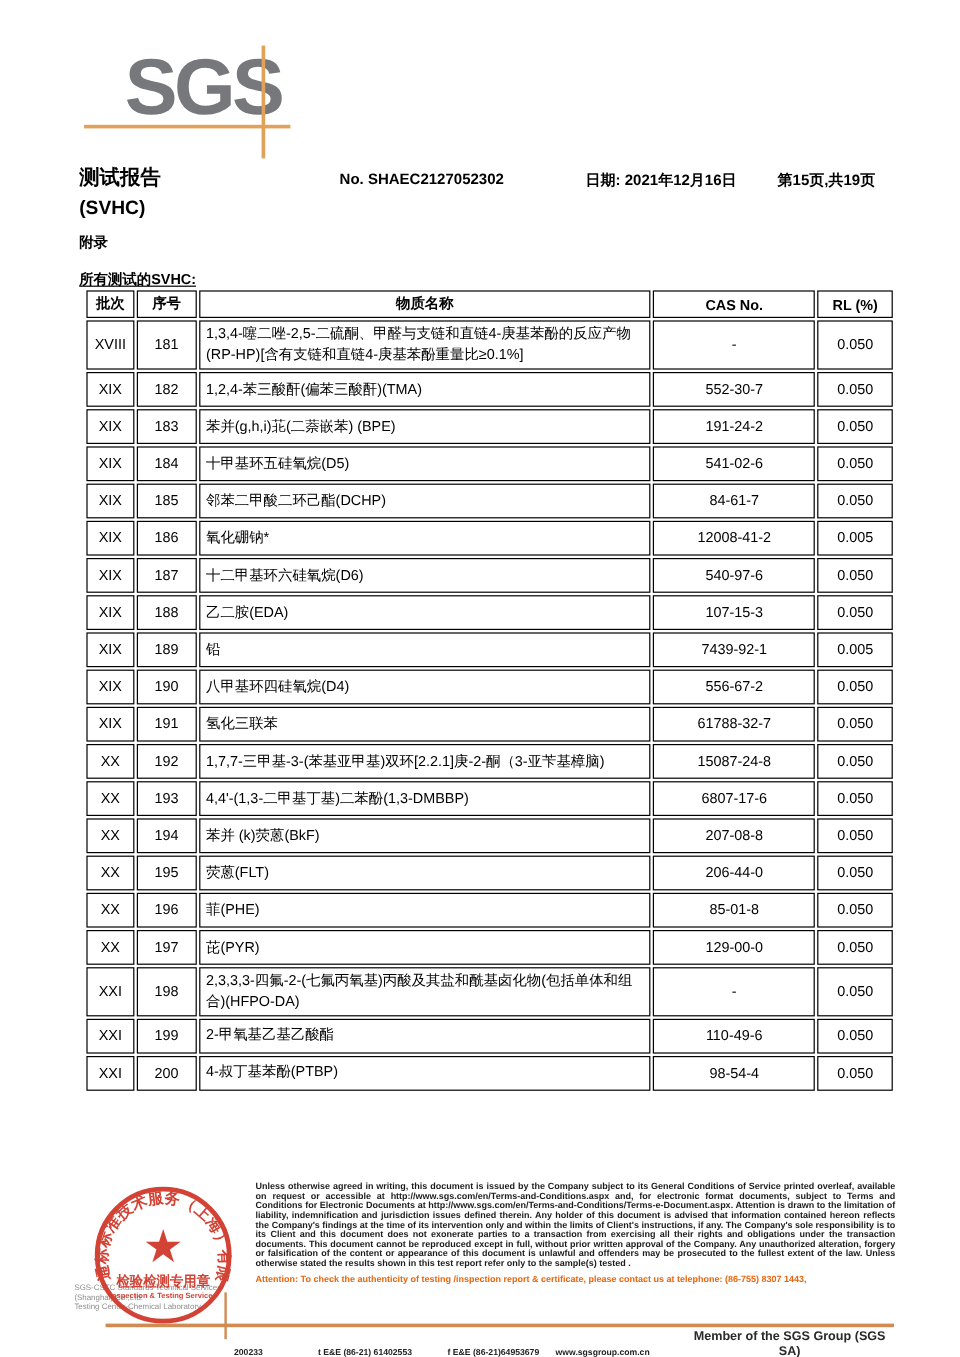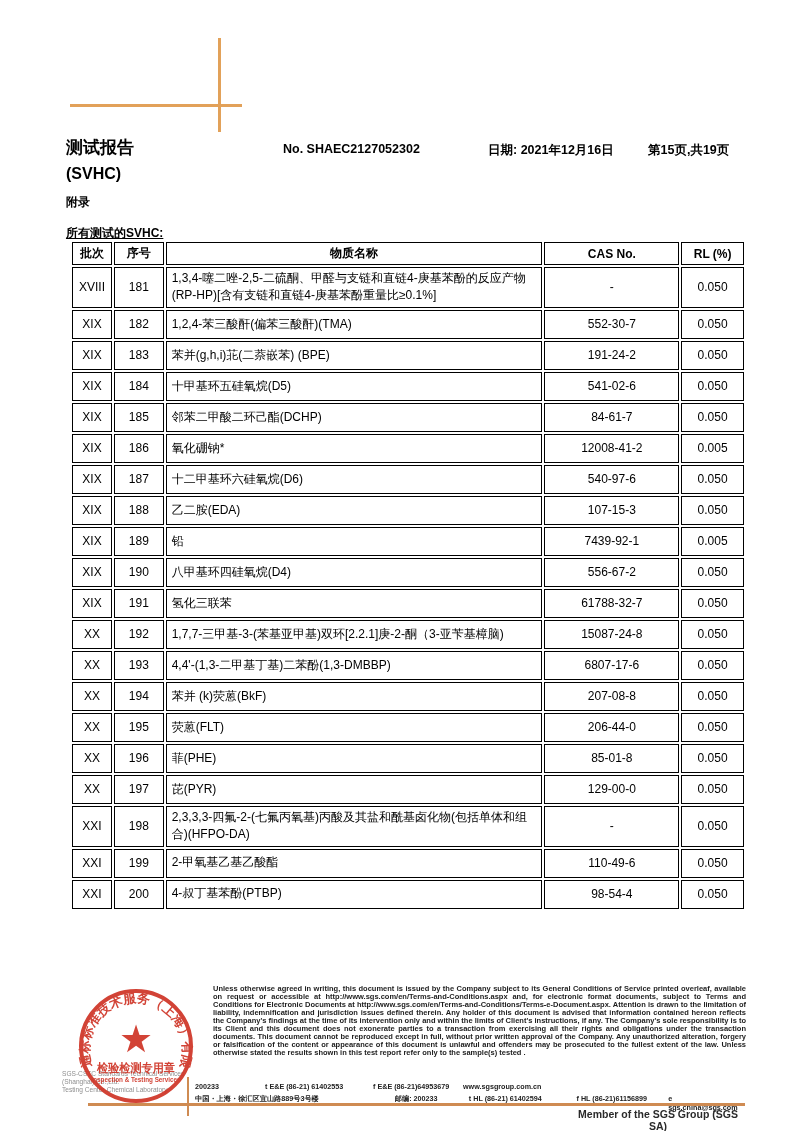--- a/index.html
+++ b/index.html
@@ -53,32 +53,33 @@
     left:62px; top:1070px; width:150px;
     font-size:6.6px; line-height:1.25; color:#8f8f8f;
   }
   .stamp-svg { left:76px; top:986px; width:120px; height:120px; opacity:.93; }
   .addr-vline { left:187px; top:1077px; width:2px; height:39px; background:#cf8b52; }
   .addr-row { left:195px; width:545px; display:flex; align-items:baseline;
     font-size:7.2px; color:#222; font-weight:bold; }
   .addr-row-1 { top:1082px; }
   .addr-row-2 { top:1094px;gap:12px; }
   .addr-col-a { width:212px; }
-  .addr-col-b { width:70px; }
+  .addr-col-b { width:70px;margin-top:40px; }
   .addr-col-c { width:108px; }
   .addr-col-d { width:90px; }
   .addr-col-e { width:81px; }
   .footer-hline { left:88px; top:1103px; width:657px; height:2.5px; background:#cf8b52; }
   .member-note { left:570px; top:1108px; width:176px; font-size:10.5px; font-weight:bold;
     color:#2a2a2a; text-align:center; }
 </style>
 </head>
 <body>
 
 <div class="abs logo">
+  <div class="logo-text">SGS</div>
   <div class="logo-hline"></div>
   <div class="logo-vline"></div>
 </div>
 
 <div class="abs report-title">测试报告</div>
 <div class="abs report-subtitle">(SVHC)</div>
 <div class="abs report-no">No. SHAEC2127052302</div>
 <div class="abs report-date">日期: 2021年12月16日</div>
 <div class="abs report-pages">第15页,共19页</div>
 <div class="abs appendix">附录</div>
@@ -259,20 +260,21 @@
     <td>200</td>
     <td class="name">4-叔丁基苯酚(PTBP)</td>
     <td>98-54-4</td>
     <td>0.050</td>
   </tr>
 </tbody>
 </table>
 
 <div class="abs disclaimer">Unless otherwise agreed in writing, this document is issued by the Company subject to its General Conditions of Service printed overleaf, available on request or accessible at http://www.sgs.com/en/Terms-and-Conditions.aspx and, for electronic format documents, subject to Terms and Conditions for Electronic Documents at http://www.sgs.com/en/Terms-and-Conditions/Terms-e-Document.aspx. Attention is drawn to the limitation of liability, indemnification and jurisdiction issues defined therein. Any holder of this document is advised that information contained hereon reflects the Company's findings at the time of its intervention only and within the limits of Client's instructions, if any. The Company's sole responsibility is to its Client and this document does not exonerate parties to a transaction from exercising all their rights and obligations under the transaction documents. This document cannot be reproduced except in full, without prior written approval of the Company. Any unauthorized alteration, forgery or falsification of the content or appearance of this document is unlawful and offenders may be prosecuted to the fullest extent of the law. Unless otherwise stated the results shown in this test report refer only to the sample(s) tested .</div>
 <div class="abs attention">
+  <div>Attention: To check the authenticity of testing /inspection report &amp; certificate, please contact us at telephone: (86-755) 8307 1443,</div>
 </div>
 
 <div class="abs company-under">
   <div>SGS-CSTC Standards Technical Services (Shanghai) Co.,Ltd.</div>
   <div>Testing Center-Chemical Laboratory.</div>
 </div>
 
 <svg class="abs stamp-svg" viewBox="0 0 120 120">
   <circle cx="60" cy="60" r="55" fill="none" stroke="#cf3527" stroke-width="4"></circle>
   <path id="ringArc" d="M 16,80 A 47,47 0 1 1 104,80" fill="none"></path>

